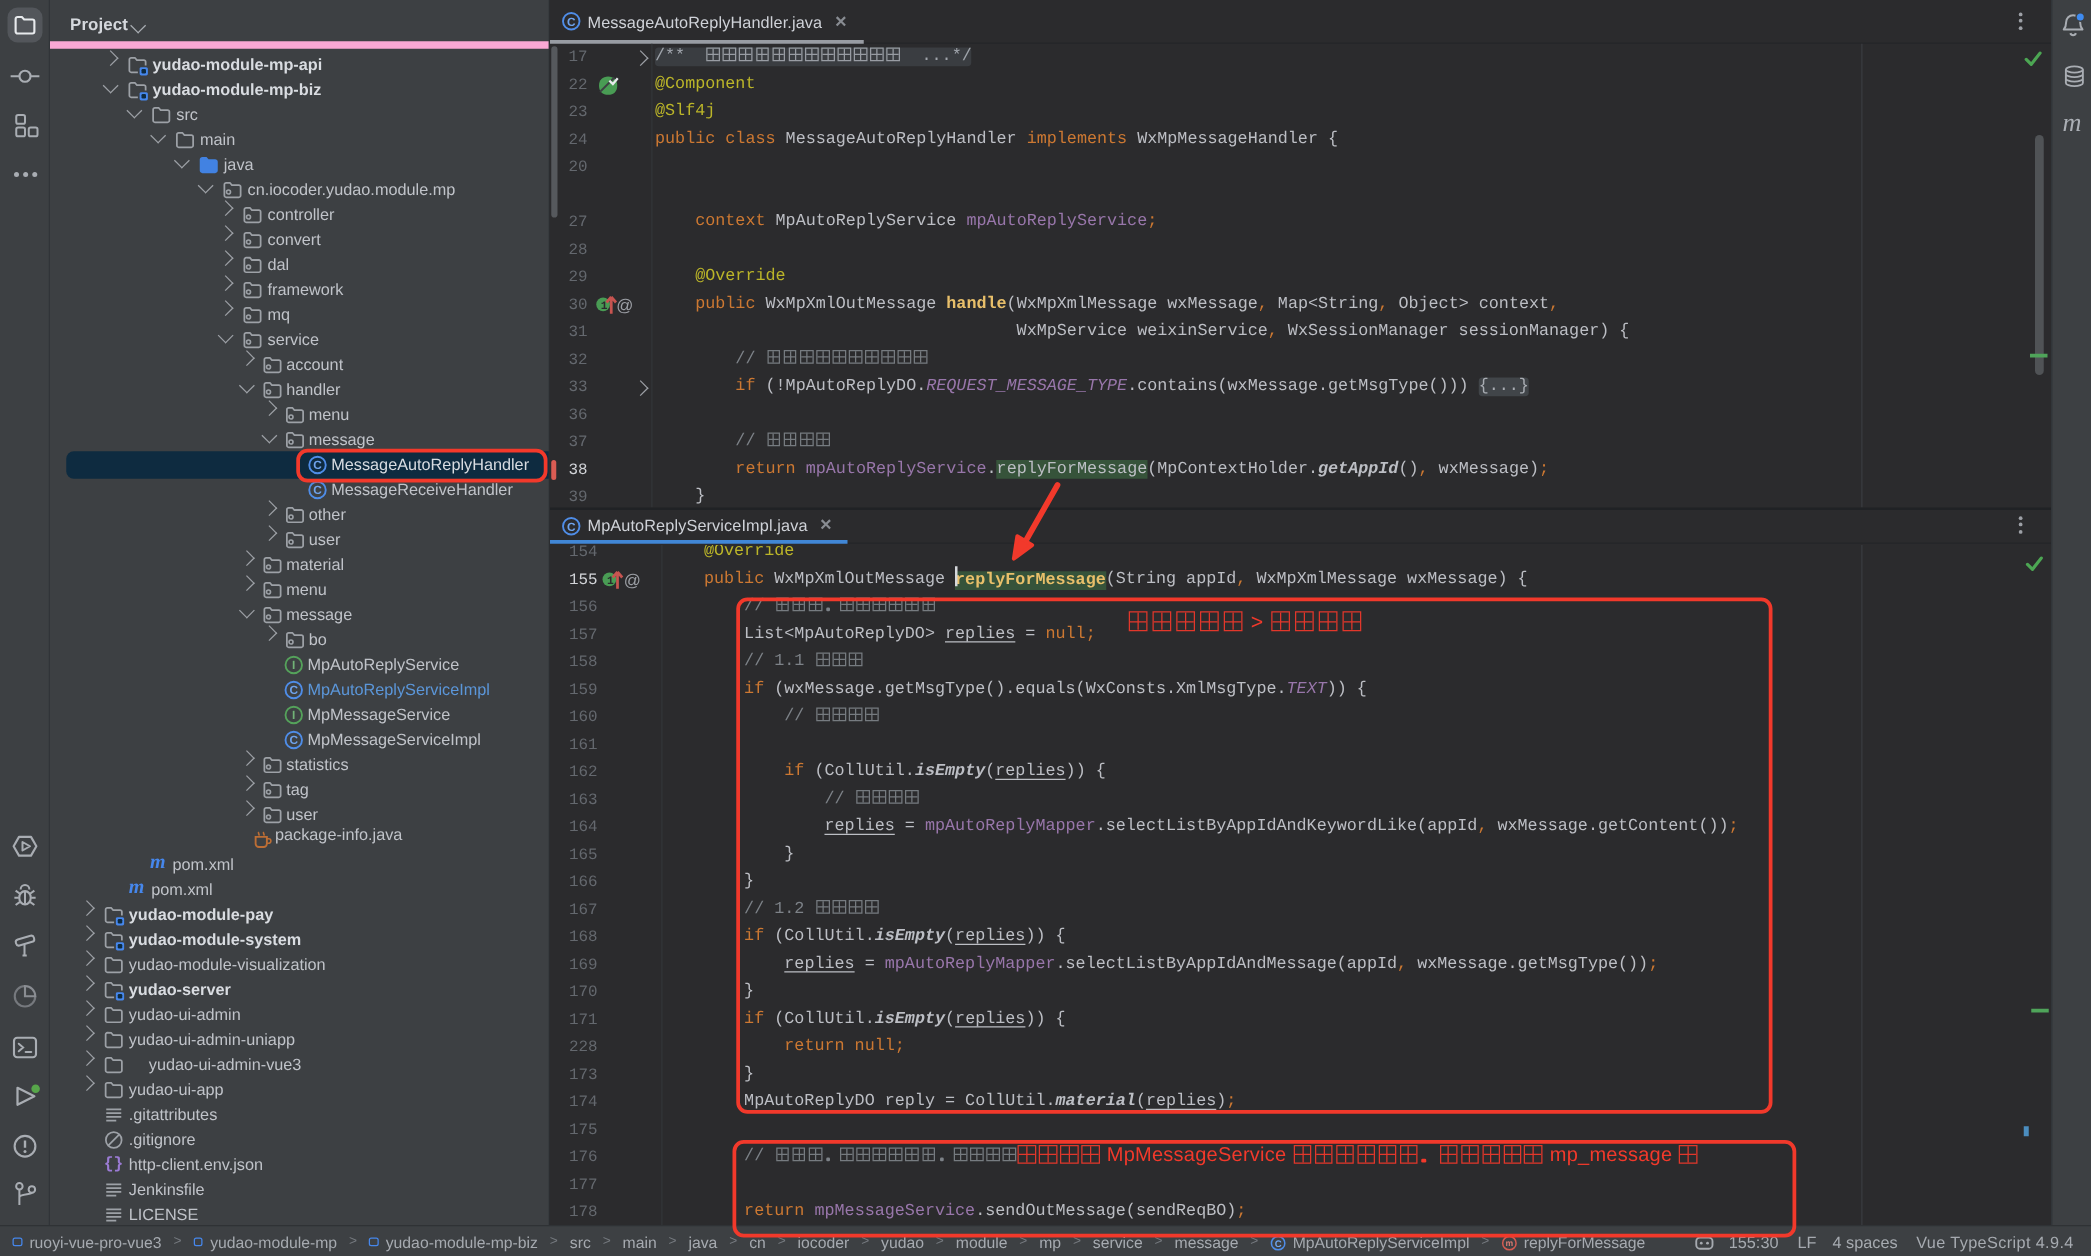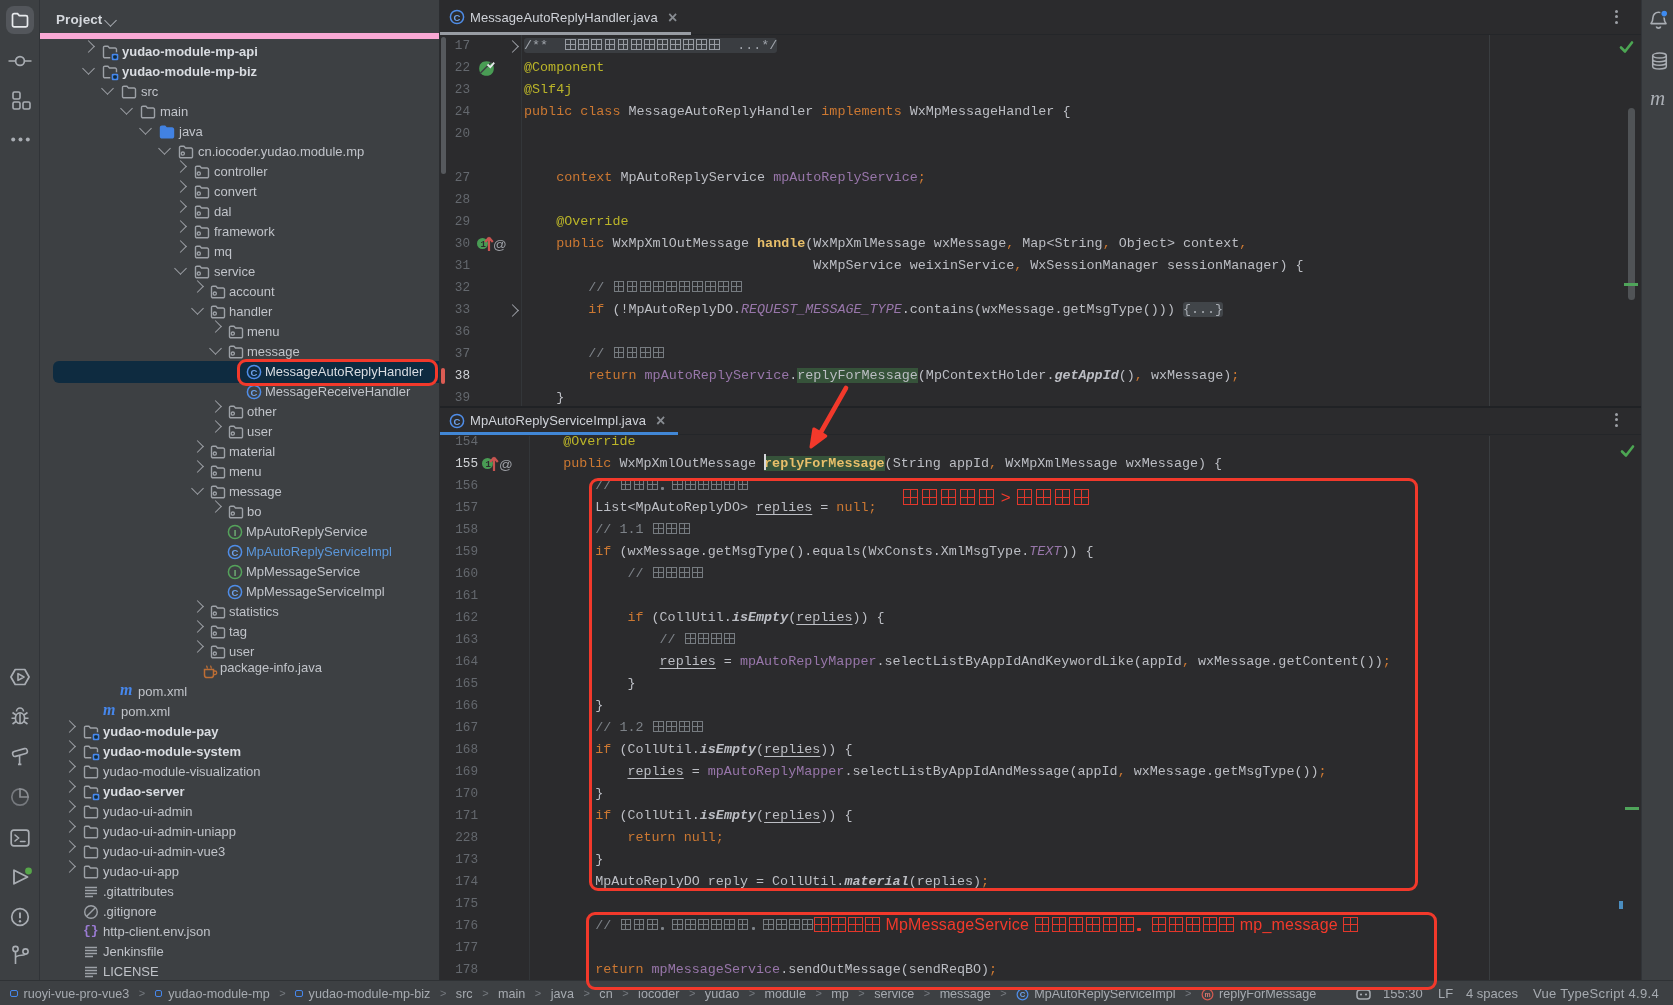--- a/index.html
+++ b/index.html
@@ -351,21 +351,21 @@
     <div class="trow" style="left:63px;top:802px">yudao-ui-admin</div>
     <div class="chev r" style="left:25px;top:822px"></div>
     <svg style="left:43px;top:824px" width="16" height="16" viewBox="0 0 16 16">
 <path d="M1.5 3.6 a1.4 1.4 0 0 1 1.4-1.4 h3 l1.6 1.8 h5.6 a1.4 1.4 0 0 1 1.4 1.4 v7 a1.4 1.4 0 0 1-1.4 1.4 h-10.2 a1.4 1.4 0 0 1-1.4-1.4 Z" fill="none" stroke="#9DA1A7" stroke-width="1.4"></path>
     </svg>
     <div class="trow" style="left:63px;top:822px">yudao-ui-admin-uniapp</div>
     <div class="chev r" style="left:25px;top:842px"></div>
     <svg style="left:43px;top:844px" width="16" height="16" viewBox="0 0 16 16">
 <path d="M1.5 3.6 a1.4 1.4 0 0 1 1.4-1.4 h3 l1.6 1.8 h5.6 a1.4 1.4 0 0 1 1.4 1.4 v7 a1.4 1.4 0 0 1-1.4 1.4 h-10.2 a1.4 1.4 0 0 1-1.4-1.4 Z" fill="none" stroke="#9DA1A7" stroke-width="1.4"></path>
     </svg>
-    <div class="trow" style="left:63px;top:842px">yudao-ui-admin-vue3</div>
+    <div class="trow" style="left:79px;top:842px">yudao-ui-admin-vue3</div>
     <div class="chev r" style="left:25px;top:862px"></div>
     <svg style="left:43px;top:864px" width="16" height="16" viewBox="0 0 16 16">
 <path d="M1.5 3.6 a1.4 1.4 0 0 1 1.4-1.4 h3 l1.6 1.8 h5.6 a1.4 1.4 0 0 1 1.4 1.4 v7 a1.4 1.4 0 0 1-1.4 1.4 h-10.2 a1.4 1.4 0 0 1-1.4-1.4 Z" fill="none" stroke="#9DA1A7" stroke-width="1.4"></path>
     </svg>
     <div class="trow" style="left:63px;top:862px">yudao-ui-app</div>
     <svg style="left:43px;top:884px" width="16" height="16" viewBox="0 0 16 16">
 <path d="M2 3.5 h12 M2 6.5 h12 M2 9.5 h12 M2 12.5 h8" stroke="#9DA1A7" stroke-width="1.4"></path>
     </svg>
     <div class="trow" style="left:63px;top:882px">.gitattributes</div>
     <svg style="left:43px;top:904px" width="16" height="16" viewBox="0 0 16 16">

